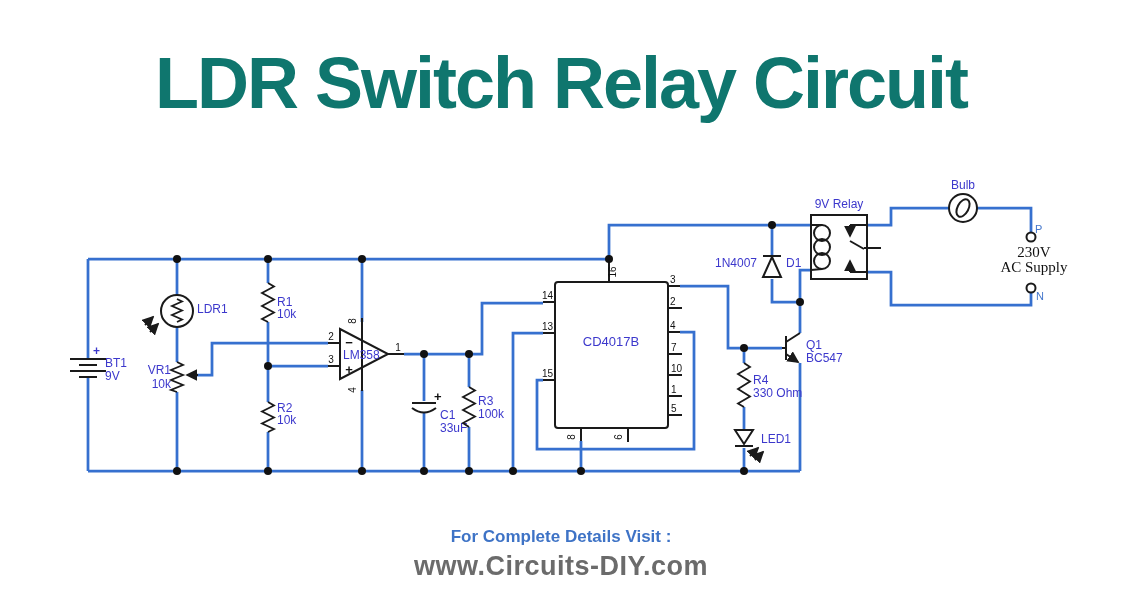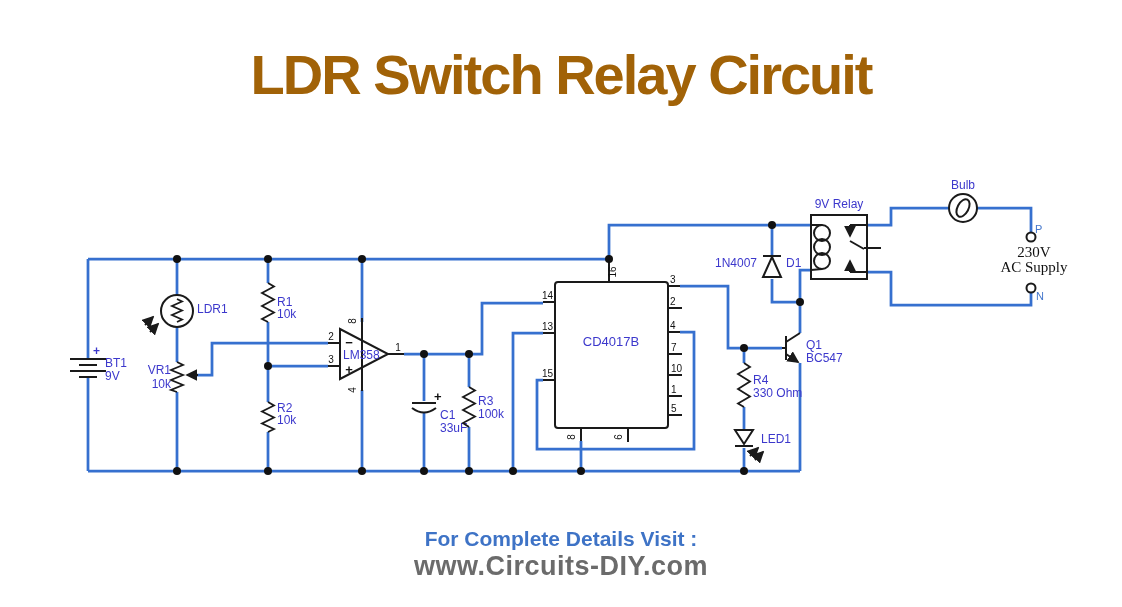--- a/index.html
+++ b/index.html
@@ -1,21 +1,21 @@
 <!DOCTYPE html>
 <html><head>
 <meta charset="utf-8">
 <style>
   html,body{margin:0;padding:0;background:#fff;}
   .stage{position:relative;width:1122px;height:607px;background:#ffffff;overflow:hidden;
          font-family:"Liberation Sans",sans-serif;}
   .page-title{position:absolute;left:0;right:0;top:42px;text-align:center;
-              font-size:56px;font-weight:bold;letter-spacing:-2px;color:#a16207;}
+              font-size:72px;font-weight:bold;letter-spacing:-2px;color:#0f766e;}
   .footer-1{position:absolute;left:0;right:0;top:527px;text-align:center;
-            font-size:21px;font-weight:bold;color:#3e73c6;}
+            font-size:17px;font-weight:bold;color:#3e73c6;}
   .footer-2{position:absolute;left:0;right:0;top:545px;text-align:center;
             font-size:27px;font-weight:bold;letter-spacing:.5px;color:#6b6b6b;margin-top:6px;}
   svg{position:absolute;left:0;top:0;}
   .wire{stroke:#3670cf;stroke-width:2.75;fill:none;}
   .comp{stroke:#1a1a1a;stroke-width:2;fill:none;}
   .compfill{stroke:#1a1a1a;stroke-width:2;fill:#ffffff;}
   .zig{stroke:#1a1a1a;stroke-width:1.8;fill:none;}
   .dot{fill:#111;stroke:none;}
   .lbl{font-family:"Liberation Sans",sans-serif;font-size:12px;fill:#3c38cc;}
   .lbl13{font-family:"Liberation Sans",sans-serif;font-size:13px;fill:#3c38cc;}

